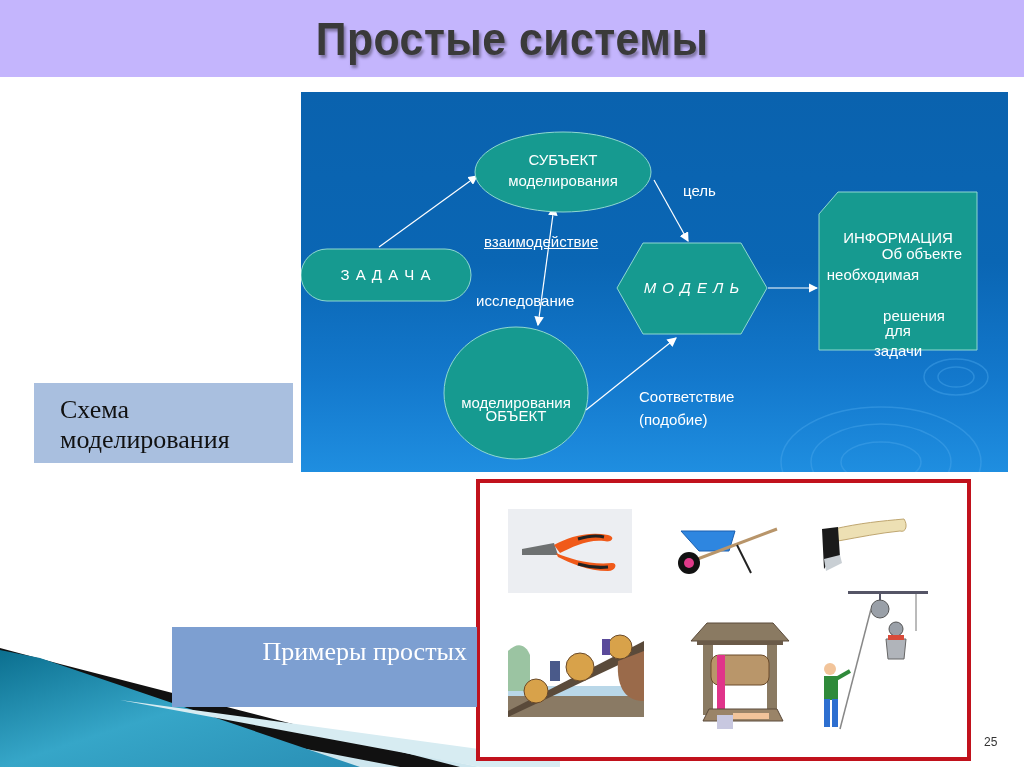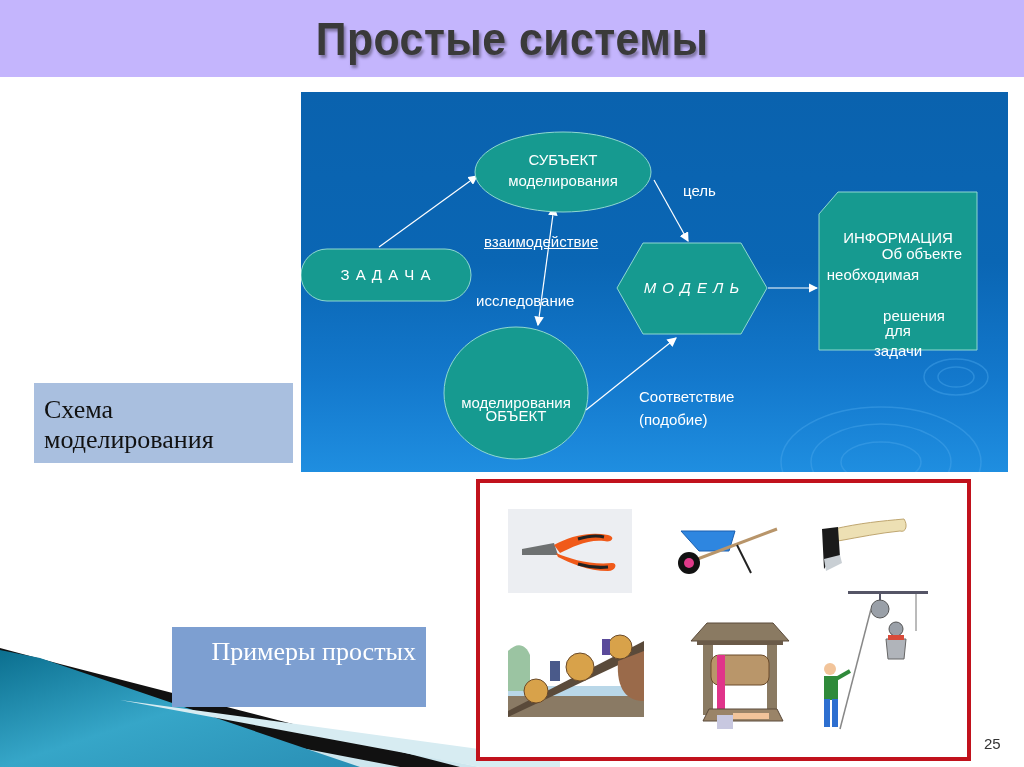--- a/index.html
+++ b/index.html
@@ -27,39 +27,39 @@
     }
     .diagram svg { position: absolute; left: 0; top: 0; }
     .d-label {
       position: absolute; color: #ffffff; font-size: 15px; text-align: center;
       font-family: "Liberation Sans", sans-serif; white-space: nowrap; line-height: 20px;
     }
 
     
     .caption-schema {
       position: absolute; left: 34px; top: 383px; width: 259px; height: 80px;
-      background: #a9bfdf; padding: 12px 10px;
+      background: #a9bfdf; padding: 12px 26px;
       font-family: "Liberation Serif", serif; font-size: 26px; line-height: 30px; color: #111;
     }
     .caption-examples {
-      position: absolute; left: 172px; top: 627px; width: 254px; height: 80px;
+      position: absolute; left: 172px; top: 627px; width: 305px; height: 80px;
       background: #7d9fd1; padding: 10px 10px;
       font-family: "Liberation Serif", serif; font-size: 26px; line-height: 30px; color: #ffffff;
       text-align: right; z-index: 3;
     }
 
     
     .examples-frame {
       position: absolute; left: 476px; top: 479px; width: 495px; height: 282px;
       border: 4px solid #c1121c; background: #ffffff; z-index: 2;
     }
     .ex-img { position: absolute; }
 
     .page-number {
-      position: absolute; left: 984px; top: 735px; font-size: 15px; color: #333;
+      position: absolute; left: 984px; top: 735px; font-size: 12px; color: #333;
       font-family: "Liberation Sans", sans-serif;
     }
 
     .swoosh { position: absolute; left: 0; top: 620px; z-index: 1; }
   </style>
 </head>
 <body>
 
 <div class="title-bar">
   <h1>Простые системы</h1>

